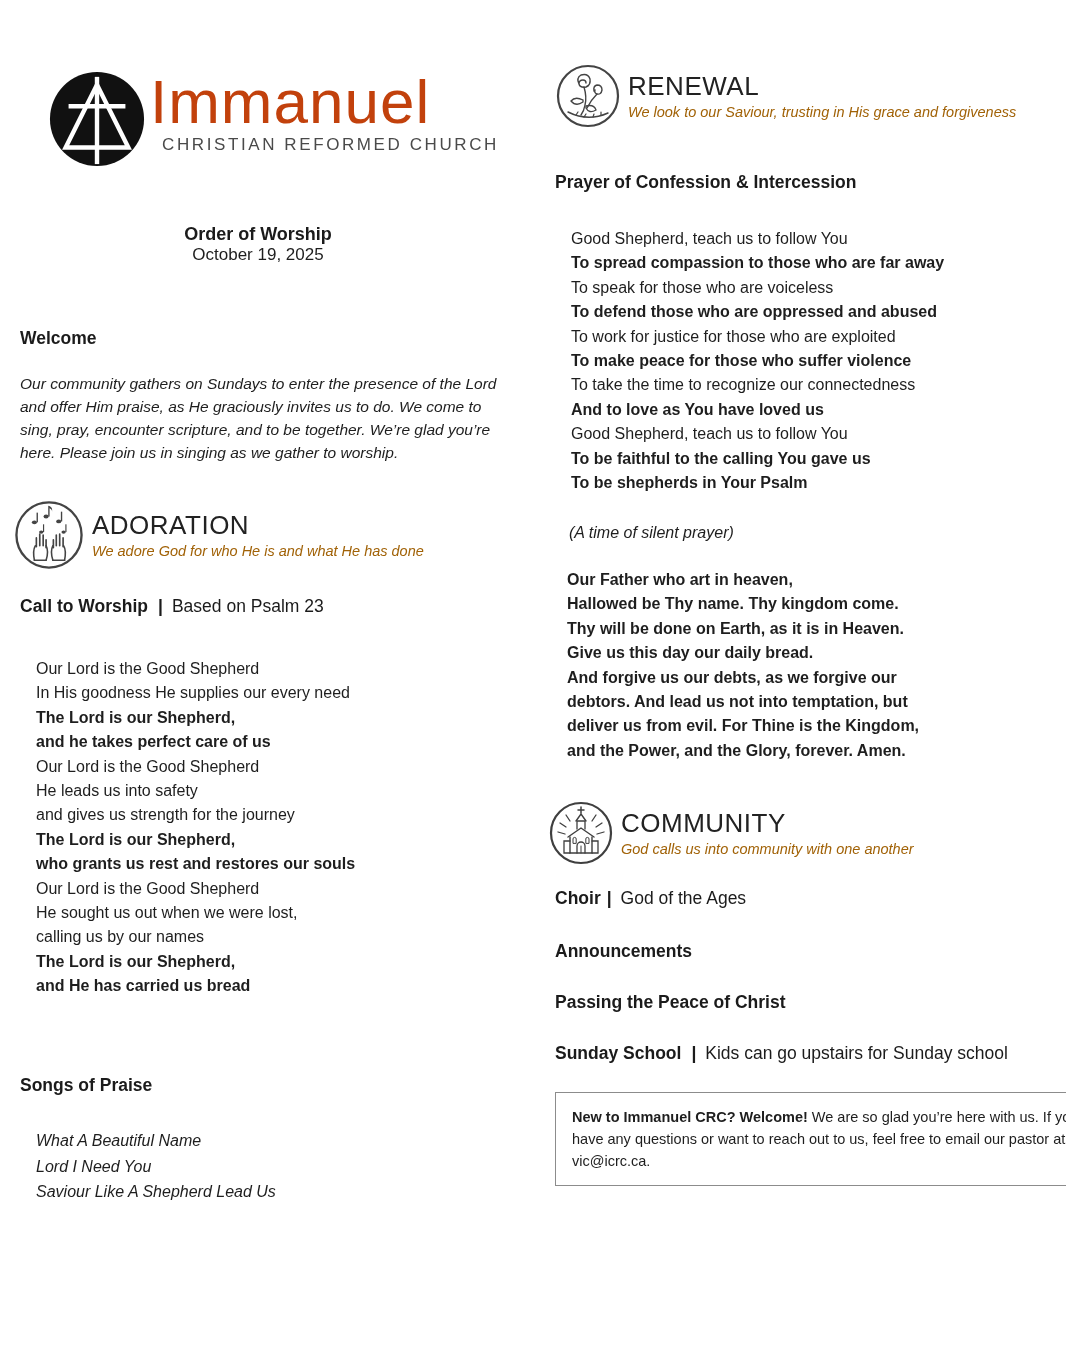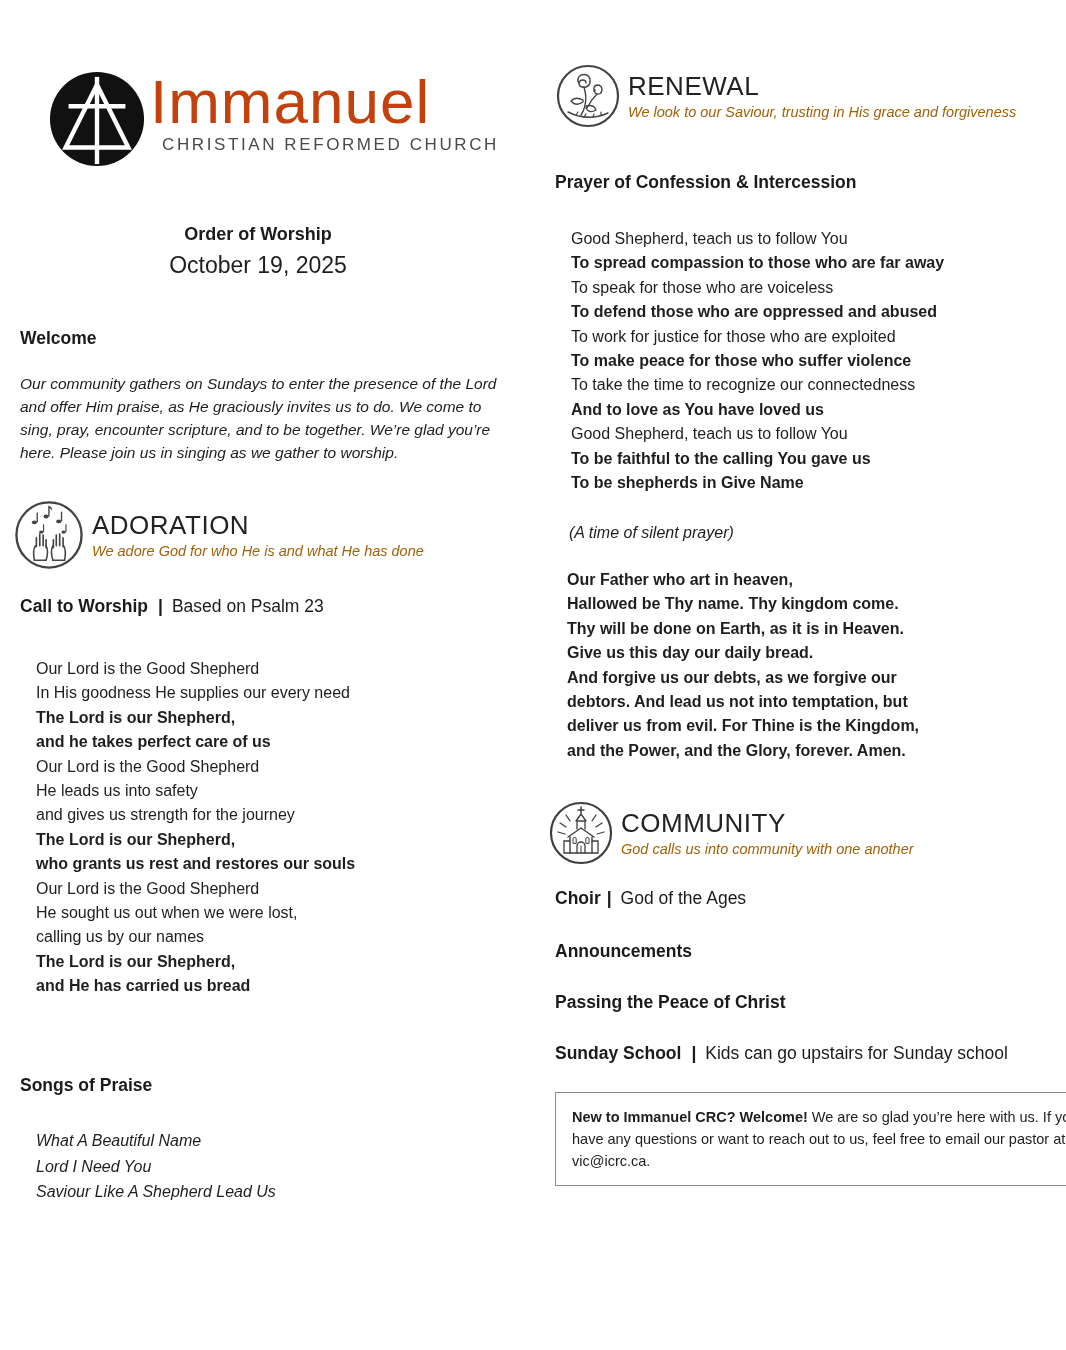--- a/index.html
+++ b/index.html
@@ -9,21 +9,21 @@
 
   
   .logo{display:flex;align-items:flex-start;gap:4px;}
   .logo-text{display:flex;flex-direction:column;}
   .logo-name{font-size:62px;font-weight:400;color:#c2410c;line-height:1.02;letter-spacing:1px;}
   .logo-tag{font-size:17px;color:#4a4a4a;letter-spacing:2.6px;margin-top:2px;margin-left:12px;}
 
   
   .center{text-align:center;}
   .doc-title{font-size:18px;font-weight:700;color:#1b1b1b;}
-  .doc-date{font-size:23px;margin-top:7px;}
+  .doc-date{font-size:17px;}
   .h{font-size:17.5px;font-weight:700;color:#1b1b1b;white-space:nowrap;}
   .h .pipe{font-weight:700;margin:0 9px 0 10px;}
   .h .pipe.tight{margin:0 9px 0 6px;}
   .h .detail{font-weight:400;}
   .para{font-size:15.5px;font-style:italic;line-height:23px;}
   .section-hdr{display:flex;align-items:center;gap:8px;}
   .section-title{font-size:26px;color:#222;letter-spacing:0.5px;line-height:1.1;}
   .section-sub{font-size:14.5px;font-style:italic;color:#a16207;margin-top:3px;}
   .lines{font-size:16px;line-height:24.4px;}
   .lines .bold{font-weight:700;}
@@ -164,21 +164,21 @@
   <div class="line">Good Shepherd, teach us to follow You</div>
       <div class="line bold">To spread compassion to those who are far away</div>
       <div class="line">To speak for those who are voiceless</div>
       <div class="line bold">To defend those who are oppressed and abused</div>
       <div class="line">To work for justice for those who are exploited</div>
       <div class="line bold">To make peace for those who suffer violence</div>
       <div class="line">To take the time to recognize our connectedness</div>
       <div class="line bold">And to love as You have loved us</div>
       <div class="line">Good Shepherd, teach us to follow You</div>
       <div class="line bold">To be faithful to the calling You gave us</div>
-      <div class="line bold">To be shepherds in Give Name</div>
+      <div class="line bold">To be shepherds in Your Psalm</div>
     </div>
 
   <div class="abs silent" style="top:524px;left:569px;">(A time of silent prayer)</div>
 
   <div class="abs lines allbold" style="top:568px;left:567px;">
 
   <div class="line">Our Father who art in heaven,</div>
       <div class="line">Hallowed be Thy name. Thy kingdom come.</div>
       <div class="line">Thy will be done on Earth, as it is in Heaven.</div>
       <div class="line">Give us this day our daily bread.</div>

